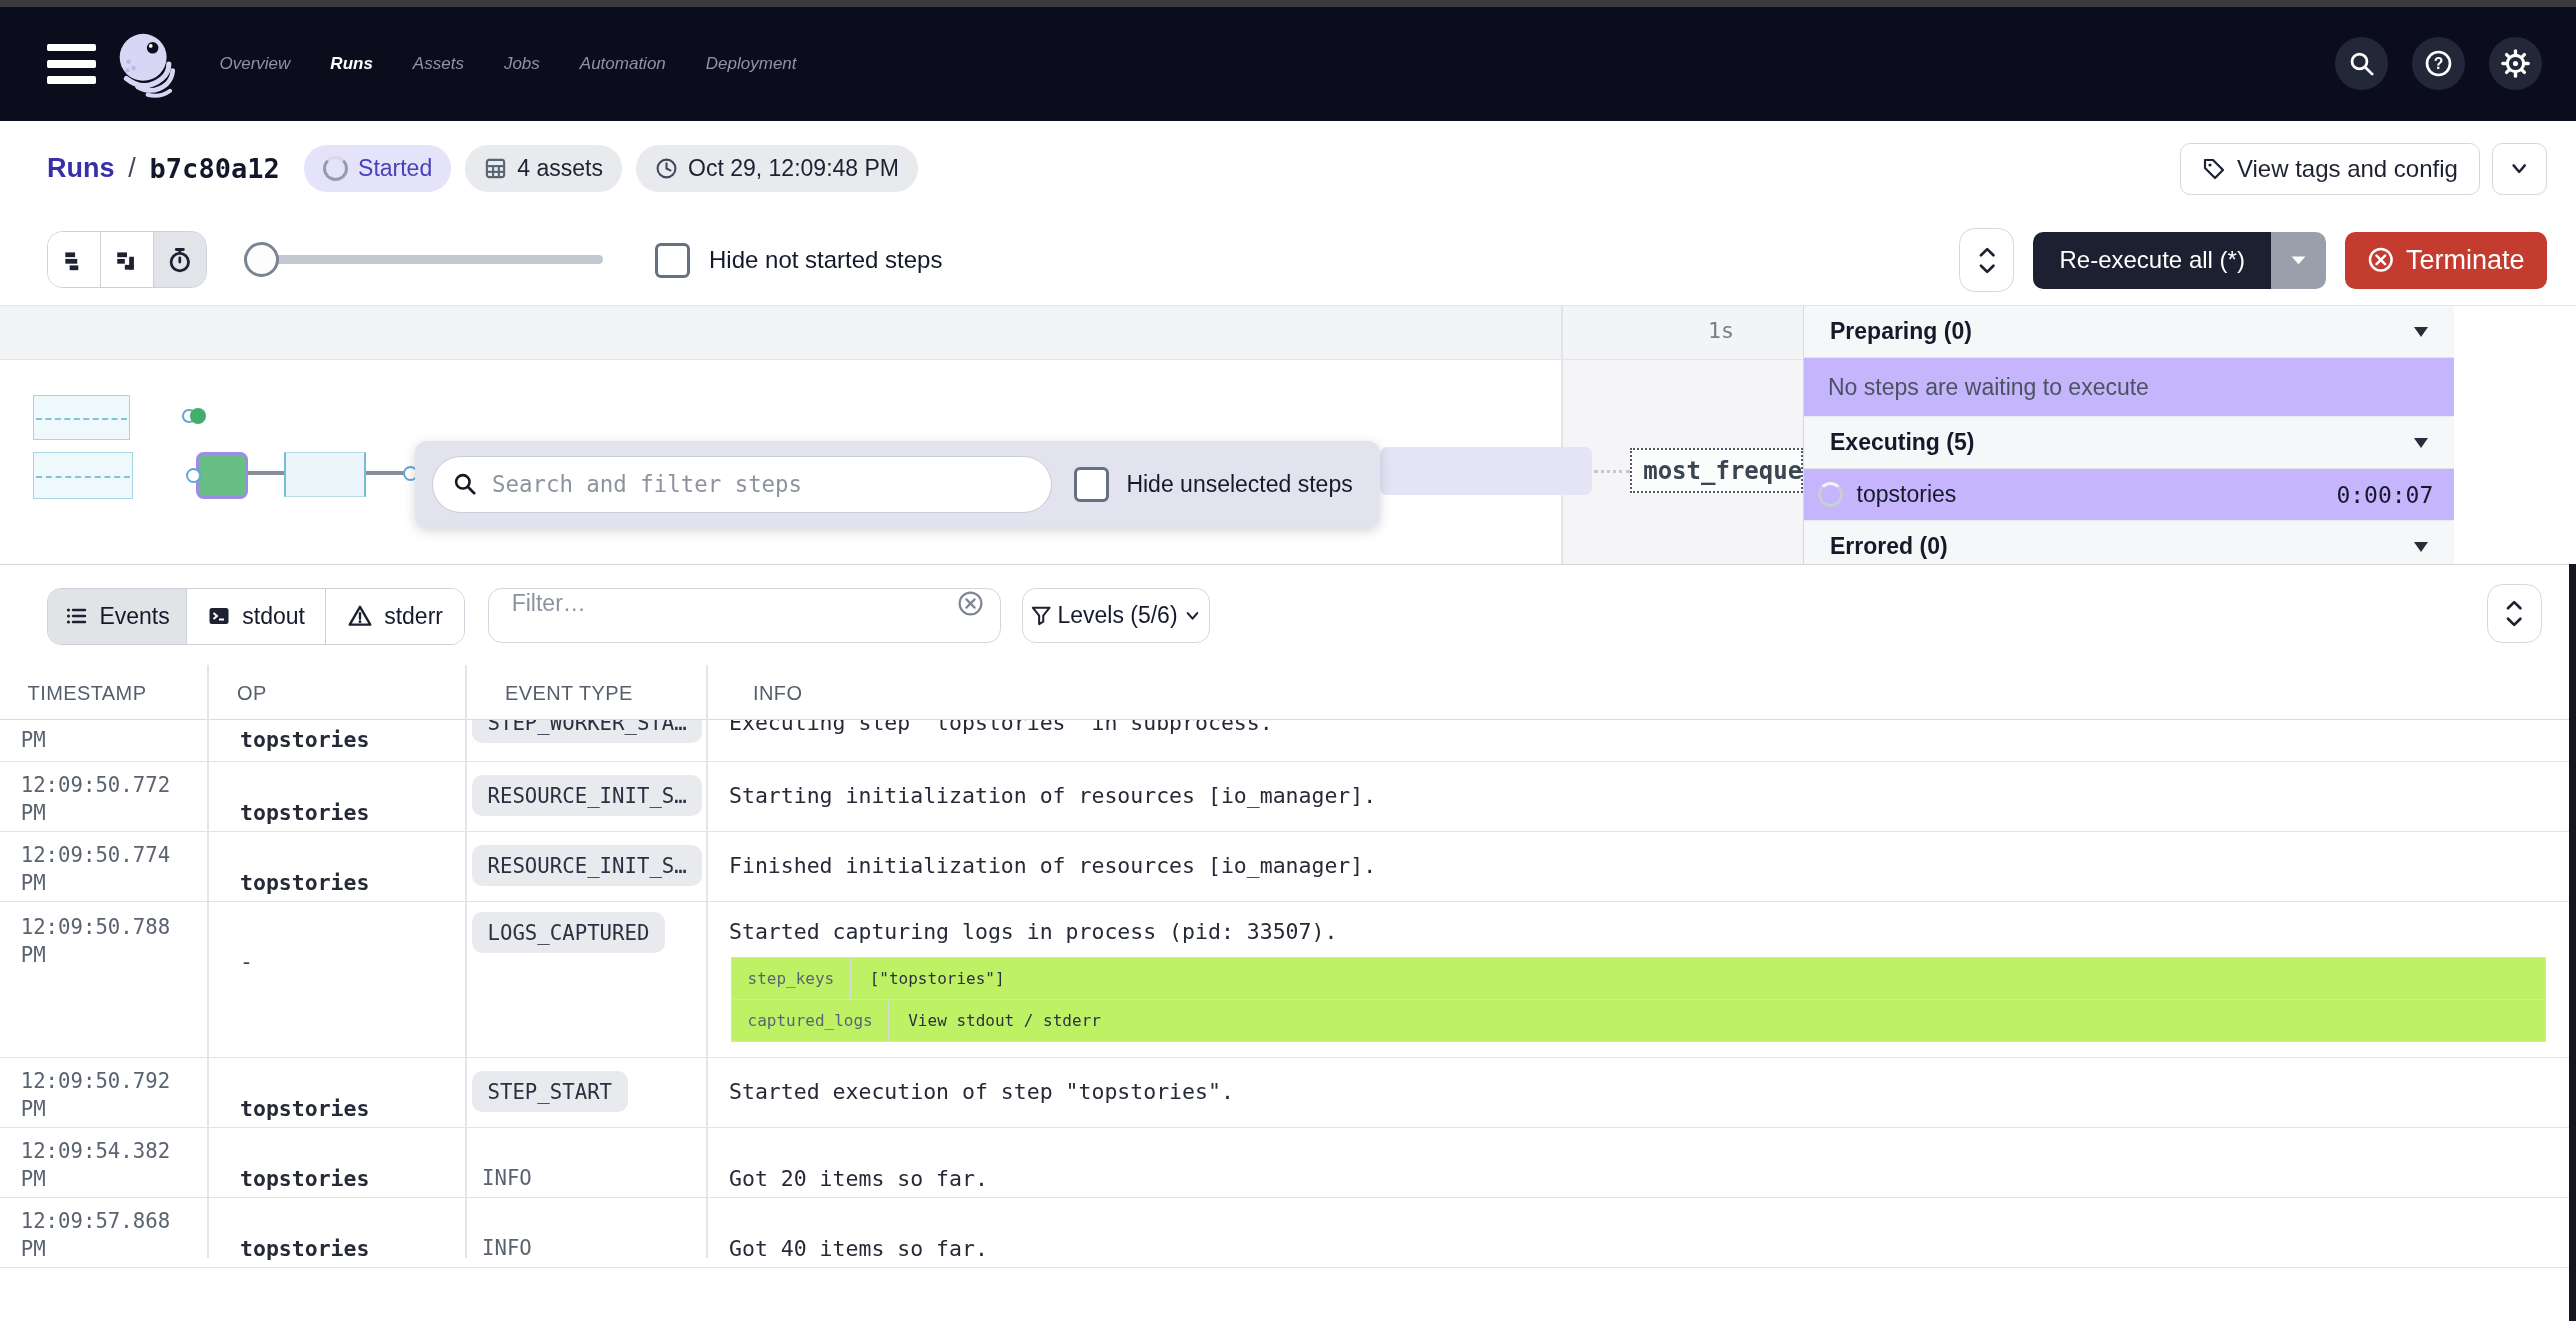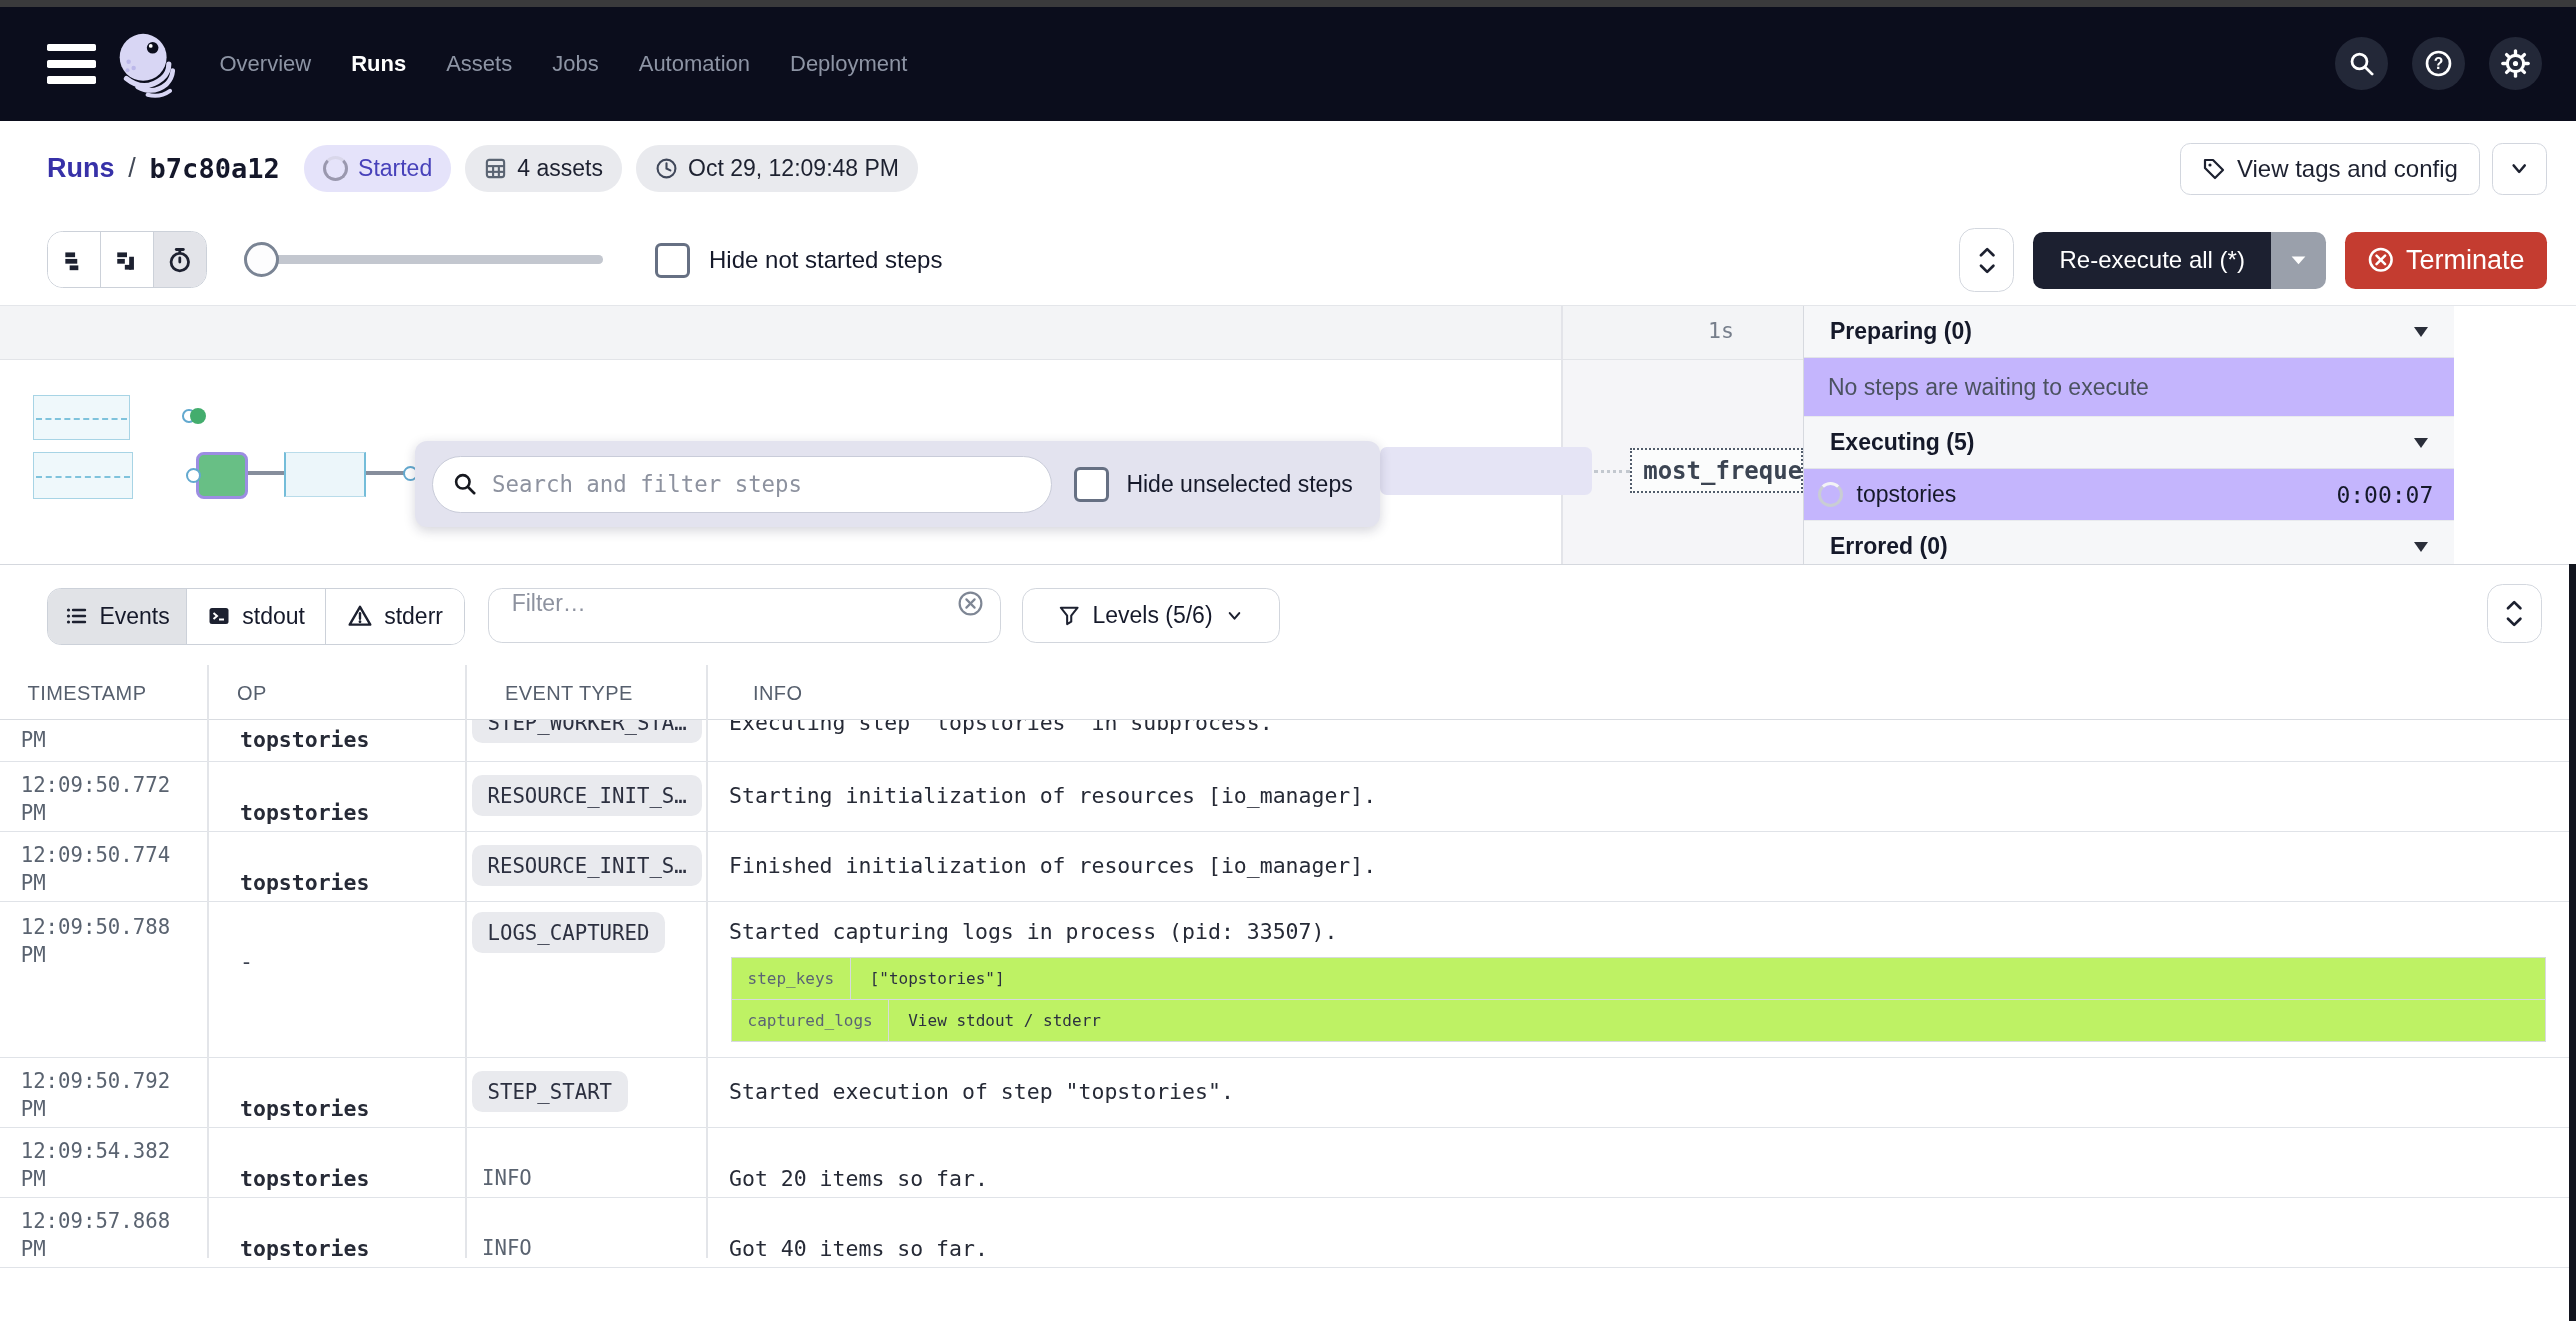--- a/index.html
+++ b/index.html
@@ -8,21 +8,21 @@
   .mono{font-family:"DejaVu Sans Mono",monospace;}
   
   .top-edge{position:absolute;left:0;top:0;width:2576px;height:6.9px;background:#3a3a3c;}
   .right-edge{position:absolute;right:0;top:564px;width:6.9px;height:757px;background:#13151f;}
   
   .navbar{position:absolute;left:0;top:6.9px;width:2576px;height:114px;background:#0b0d1c;
           display:flex;align-items:center;}
   .hamburger{margin-left:47px;width:50px;height:45px;display:flex;flex-direction:column;justify-content:center;gap:8.6px;cursor:pointer;}
   .hamburger span{display:block;width:49px;height:7.8px;background:#fff;border-radius:1.7px;}
   .logo{margin-left:15.5px;width:67px;height:72px;}
-  .nav-items{display:flex;align-items:center;gap:40px;margin-left:40px;font-size:22px;color:#8d94a4;}
+  .nav-items{display:flex;align-items:center;gap:40px;margin-left:40px;font-size:17px;color:#8d94a4;font-style:italic;}
   .nav-items .item{cursor:pointer;}
   .nav-items .active{color:#ffffff;font-weight:700;}
   .nav-right{margin-left:auto;margin-right:34px;display:flex;gap:24px;}
   .circle-btn{width:53px;height:53px;border-radius:50%;background:#232838;display:flex;align-items:center;justify-content:center;cursor:pointer;}
   
   .crumb-row{position:absolute;left:0;top:121px;width:2576px;height:95px;background:#fff;border-bottom:1.7px solid #e4e6ea;}
   .crumb-left{position:absolute;left:47px;top:0;height:95px;display:flex;align-items:center;gap:13.8px;}
   .crumb-runs{color:#3731a8;font-size:27px;font-weight:600;cursor:pointer;}
   .crumb-slash{color:#434a58;font-size:27px;}
   .crumb-id{font-family:"DejaVu Sans Mono",monospace;font-weight:bold;font-size:27px;color:#14172a;}
@@ -89,21 +89,21 @@
   .tabs{position:absolute;left:47px;top:21.5px;height:55px;display:flex;border:1.7px solid #ccd1d9;border-radius:13.8px;overflow:hidden;}
   .tab{width:138px;display:flex;align-items:center;justify-content:center;gap:11.2px;font-size:23px;color:#15192a;
        border-right:1.7px solid #ccd1d9;background:#fff;cursor:pointer;}
   .tab:last-child{border-right:none;}
   .tab.sel{background:#e1e3e7;}
   .filter-box{position:absolute;left:488px;top:21.5px;width:513px;height:55px;border:1.7px solid #d2d6dd;border-radius:13.8px;
               display:flex;align-items:flex-start;box-sizing:border-box;}
   .filter-box input{border:none;outline:none;flex:1;margin-left:20.7px;font-size:23px;color:#2a2e3a;background:transparent;font-family:"Liberation Sans",sans-serif;}
   .filter-box input::placeholder{color:#8d929f;}
   .levels-btn{position:absolute;left:1022px;top:21.5px;height:55px;border:1.7px solid #d2d6dd;border-radius:13.8px;display:flex;
-              align-items:center;gap:12px;padding:0 35px;font-size:23px;color:#15192a;cursor:pointer;box-sizing:border-box;}
+              align-items:center;gap:5px;padding:0 7px;font-size:23px;color:#15192a;cursor:pointer;box-sizing:border-box;}
   .logbar .expander{position:absolute;right:34px;top:18px;height:57px;}
   
   .log-table{position:absolute;left:0;top:665px;width:2576px;height:656px;background:#fff;}
   .lt-head{position:relative;height:54px;border-bottom:1.7px solid #d9dce1;font-size:20px;color:#565f6d;letter-spacing:0.4px;}
   .lt-head span{position:absolute;top:17px;}
   .col-div{position:absolute;top:0;width:1.7px;height:593px;background:#e3e5e9;z-index:3;}
   .log-row{position:relative;border-bottom:1.7px solid #e0e3e8;overflow:hidden;}
   .row-inner{position:relative;width:100%;height:100%;}
   .log-row.clipped .row-inner{margin-top:-31px;height:72px;}
   .c-ts{position:absolute;left:20.7px;top:10.3px;font-family:"DejaVu Sans Mono",monospace;font-size:20.7px;line-height:27.6px;color:#5a6370;}

